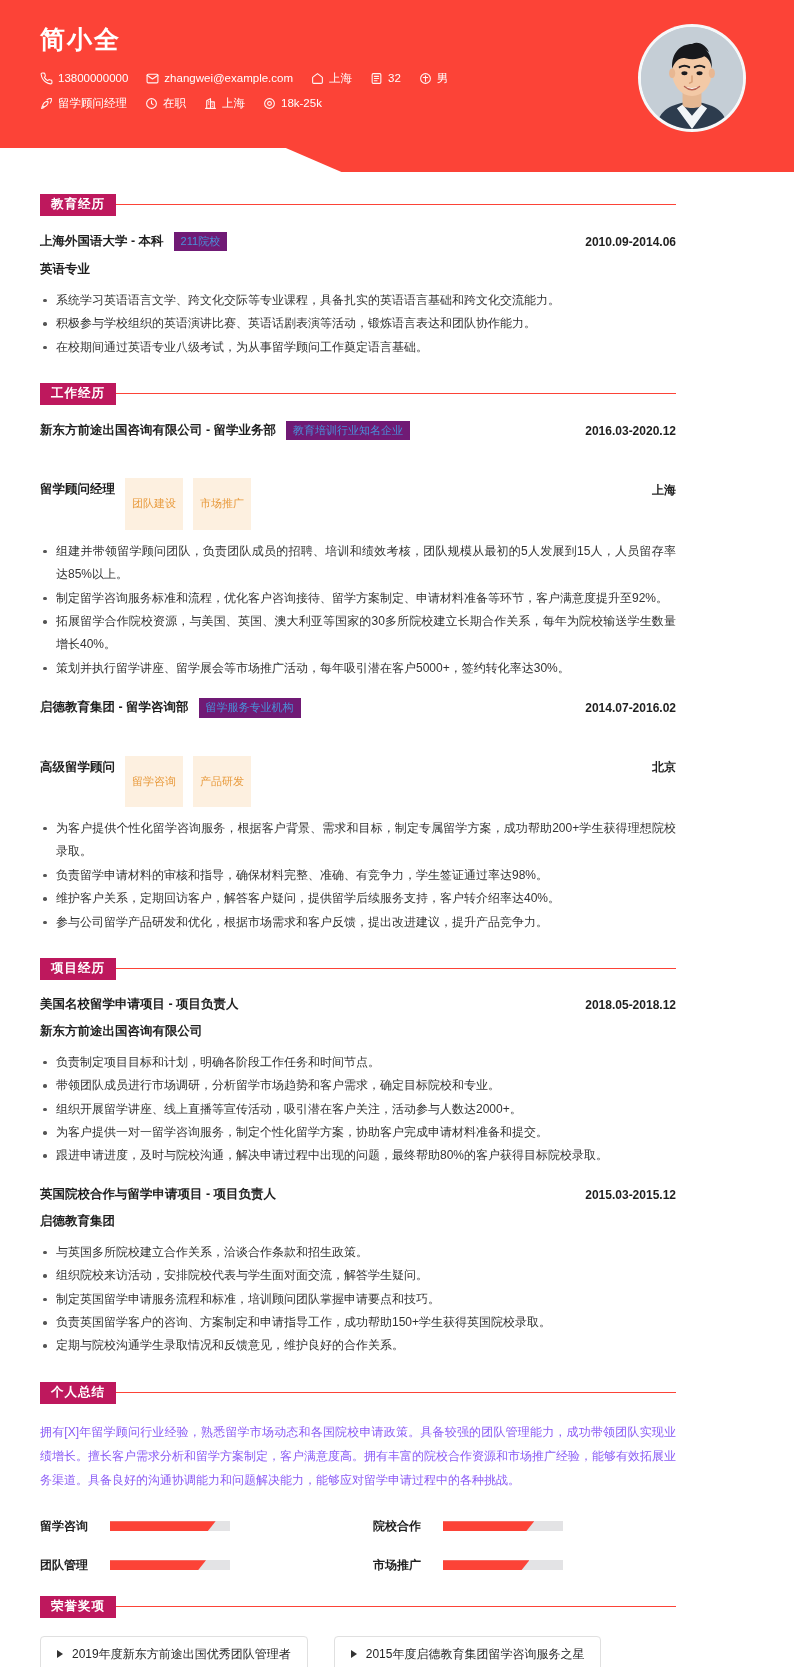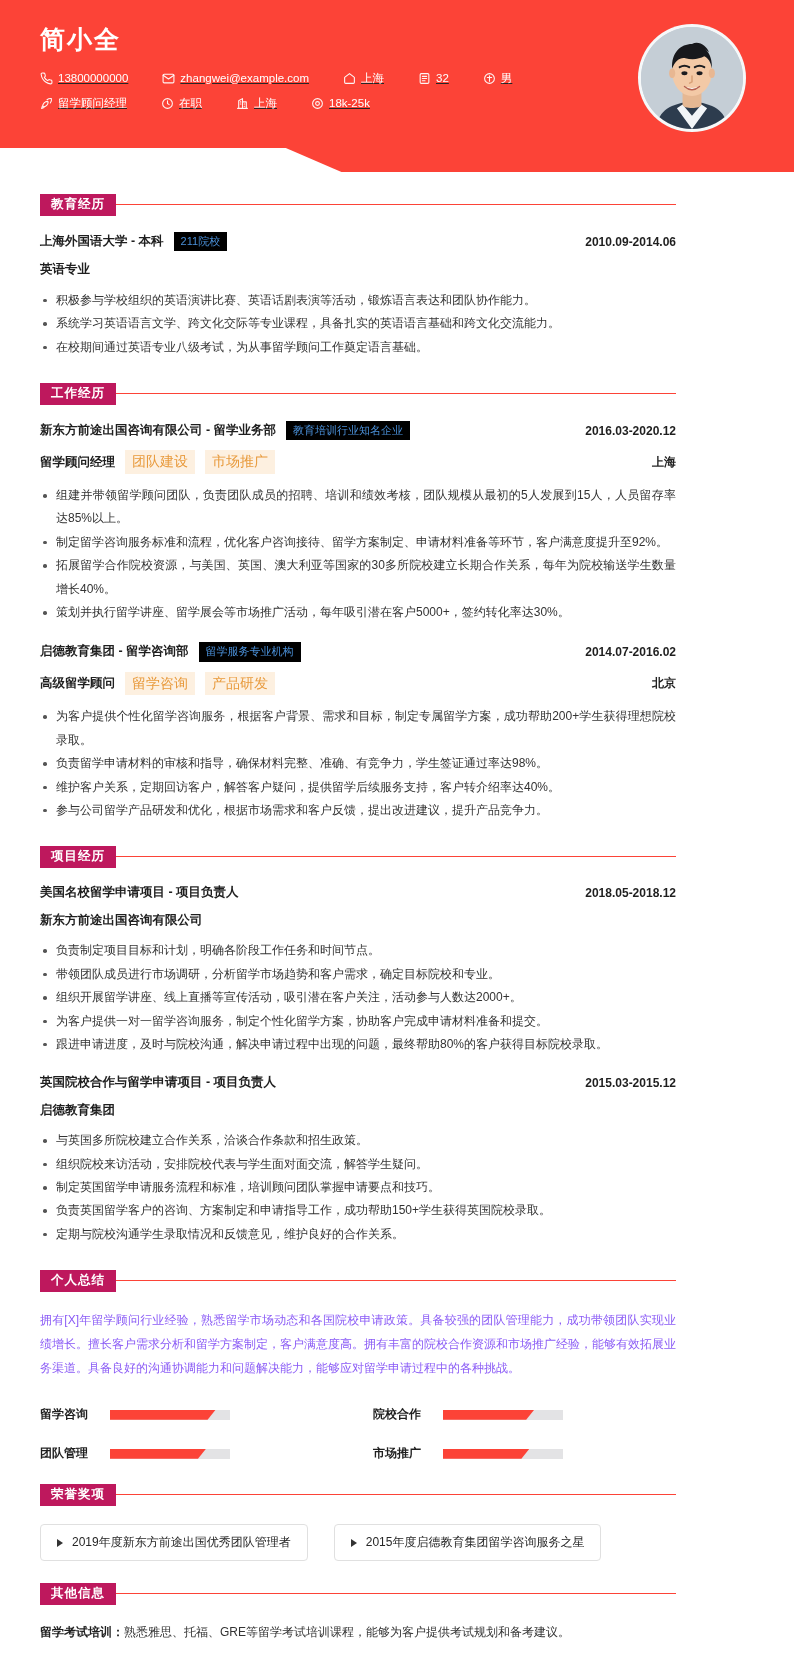--- a/index.html
+++ b/index.html
@@ -32,23 +32,22 @@
     font-weight: bold;
     color: #ffffff;
     letter-spacing: 2px;
     line-height: 1.2;
     margin-bottom: 16px;
   }
   .meta-row {
     display: flex;
     flex-wrap: wrap;
     align-items: flex-end;
-    gap: 4px 17px;
+    gap: 4px 1px;
     margin-bottom: 9px;
-    text-decoration: underline;
   }
   .meta-item {
     display: flex;
     align-items: center;
     color: #ffffff;
     font-size: 11.5px;
     margin-right: 17px;
     line-height: 1.4;
     white-space: nowrap;
   }
@@ -109,37 +108,38 @@
     justify-content: space-between;
     margin-bottom: 10px;
   }
   .entry-left { display: flex; align-items: center; flex-wrap: wrap; min-width: 0; }
   .entry-title { font-size: 12.5px; font-weight: bold; color: #1f1f1f; line-height: 1.4; }
   .entry-date { font-size: 12px; font-weight: bold; color: #1f1f1f; white-space: nowrap; margin-left: 12px; }
   .entry-loc { font-size: 12px; font-weight: bold; color: #1f1f1f; white-space: nowrap; margin-left: 12px; }
 
   .tag-blue {
     display: inline-block;
-    background: #000000;
+    background: #701a75;
     color: #4a90d9;
     font-size: 11px;
     padding: 2px 7px;
     margin-left: 10px;
     line-height: 1.4;
     white-space: nowrap;
   }
   .tag-orange {
     display: inline-block;
     background: #fdf0e0;
     color: #e89a3c;
-    font-size: 14px;
-    padding: 2px 7px;
+    font-size: 11px;
+    padding: 18px 7px;
     margin-left: 10px;
     line-height: 1.4;
     white-space: nowrap;
+    margin-top: 28px;
   }
   .sub-title { font-size: 12.5px; font-weight: bold; color: #1f1f1f; line-height: 1.4; }
 
   ul.bullets { list-style: none; margin: 4px 0 0 0; padding: 0; }
   ul.bullets li {
     position: relative;
     padding-left: 16px;
     font-size: 12px;
     color: #333333;
     line-height: 1.95;
@@ -371,22 +371,22 @@
           <div class="entry-left">
             <span class="entry-title">上海外国语大学 - 本科</span>
             <span class="tag-blue">211院校</span>
           </div>
           <span class="entry-date">2010.09-2014.06</span>
         </div>
         <div class="entry-line">
           <span class="sub-title">英语专业</span>
         </div>
         <ul class="bullets">
+          <li>系统学习英语语言文学、跨文化交际等专业课程，具备扎实的英语语言基础和跨文化交流能力。</li>
           <li>积极参与学校组织的英语演讲比赛、英语话剧表演等活动，锻炼语言表达和团队协作能力。</li>
-          <li>系统学习英语语言文学、跨文化交际等专业课程，具备扎实的英语语言基础和跨文化交流能力。</li>
           <li>在校期间通过英语专业八级考试，为从事留学顾问工作奠定语言基础。</li>
         </ul>
       </div>
     </div>
 
     <div class="section">
       <div class="sec-head">
         <div class="sec-rule"></div>
         <div class="sec-tag">工作经历</div>
       </div>

